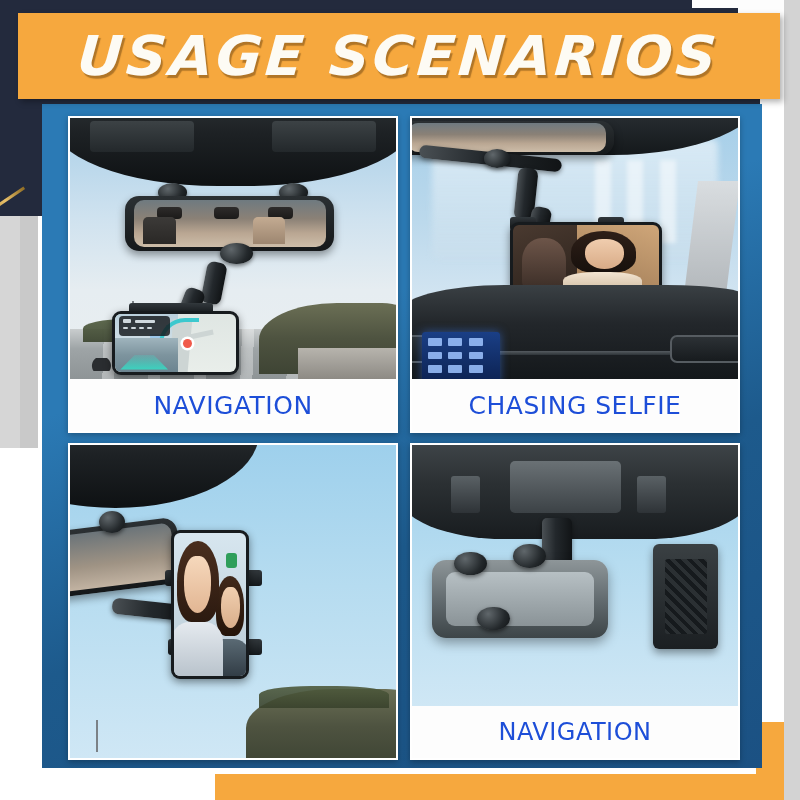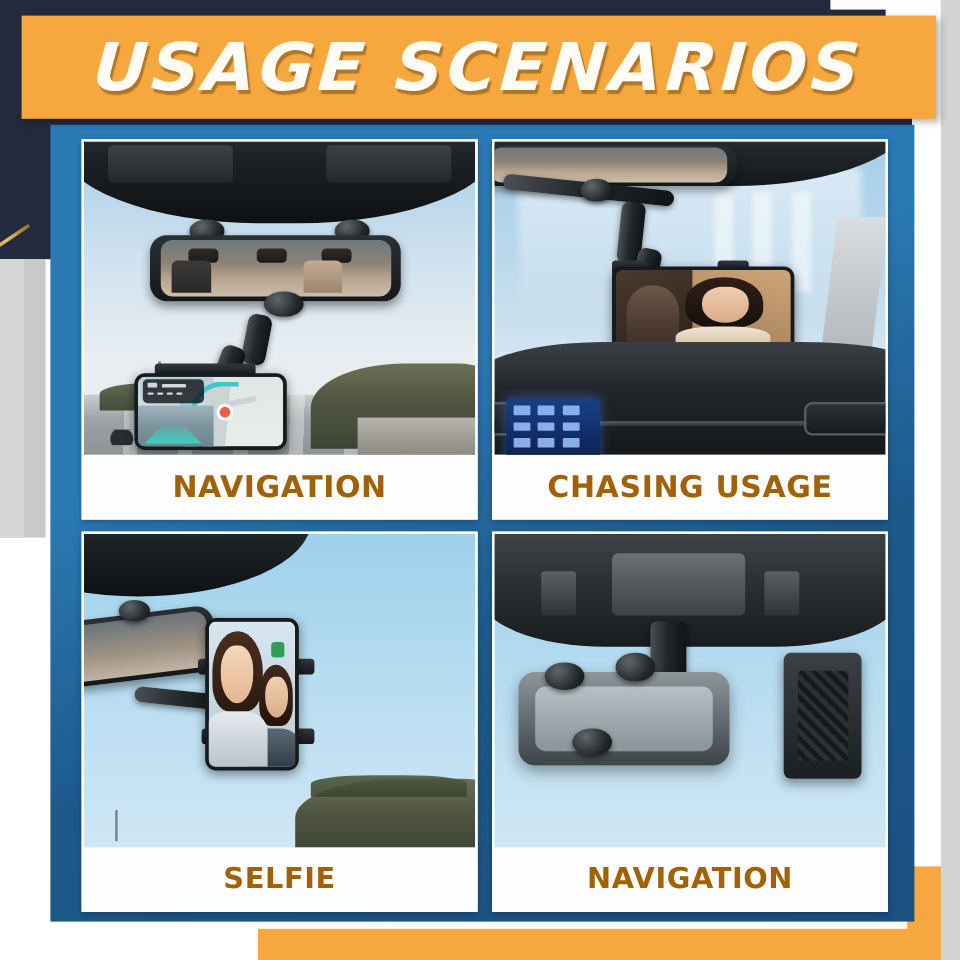--- a/index.html
+++ b/index.html
@@ -91,22 +91,22 @@
     box-shadow:0 2px 6px rgba(0,0,0,.28);
     border:2px solid #ffffff;
   }
   .photo{position:relative;flex:1 1 auto;overflow:hidden;background:#bfd9ef;}
   .caption{
     flex:0 0 52px;background:#fdfdfd;
     display:flex;align-items:center;justify-content:center;
   }
   .caption span{
     font-family:"DejaVu Sans", sans-serif;
-    font-weight:700;font-size:25px;letter-spacing:.5px;
-    color:#a16207;white-space:nowrap;
+    font-weight:400;font-size:25px;letter-spacing:.5px;
+    color:#1d4ed8;white-space:nowrap;
   }
   .cap-sm span{font-size:24px;}
 
   
   .sky{position:absolute;inset:0;}
   .sky-a{background:linear-gradient(180deg,#a9cfe8 0%,#cfe2ef 38%,#e6edf1 66%,#e9eef0 100%);}
   .sky-b{background:linear-gradient(180deg,#a6cfe9 0%,#bcd9ec 40%,#d5e6f2 72%,#e7eef4 100%);}
   .sky-d{background:linear-gradient(180deg,#9ed0ec 0%,#b6dcf0 45%,#cfe7f5 100%);}
 
   
@@ -548,21 +548,21 @@
           <i style="left:60%;top:12%;width:18%;height:14%;"></i>
           <i style="left:8%;top:38%;width:18%;height:14%;"></i>
           <i style="left:34%;top:38%;width:18%;height:14%;"></i>
           <i style="left:60%;top:38%;width:18%;height:14%;"></i>
           <i style="left:8%;top:64%;width:18%;height:14%;"></i>
           <i style="left:34%;top:64%;width:18%;height:14%;"></i>
           <i style="left:60%;top:64%;width:18%;height:14%;"></i>
         </div>
       </div>
       <div class="caption">
-        <span>CHASING USAGE</span>
+        <span>CHASING SELFIE</span>
       </div>
     </div>
 
     <div class="card">
       <div class="photo">
         <div class="sky sky-d"></div>
         <div class="hill" style="right:-6%;bottom:-2%;width:52%;height:24%;"></div>
         <div class="trees" style="right:2%;left:auto;bottom:16%;width:40%;height:7%;"></div>
         <div class="pole" style="left:8%;bottom:2%;height:10%;"></div>
 
@@ -586,23 +586,20 @@
               <div class="self-w2-face"></div>
               <div class="self-w2-body"></div>
               <div class="self-badge"></div>
               <div class="self-w1-hair"></div>
               <div class="self-w1-face"></div>
               <div class="self-w1-body"></div>
             </div>
           </div>
         </div>
       </div>
-      <div class="caption cap-sm">
-        <span>SELFIE</span>
-      </div>
     </div>
 
     <div class="card">
       <div class="photo">
         <div class="sky sky-d"></div>
 
         <div class="prod-ceiling"></div>
         <div class="prod-btn" style="left:12%;"></div>
         <div class="prod-btn" style="right:22%;"></div>
         <div class="prod-box"></div>

